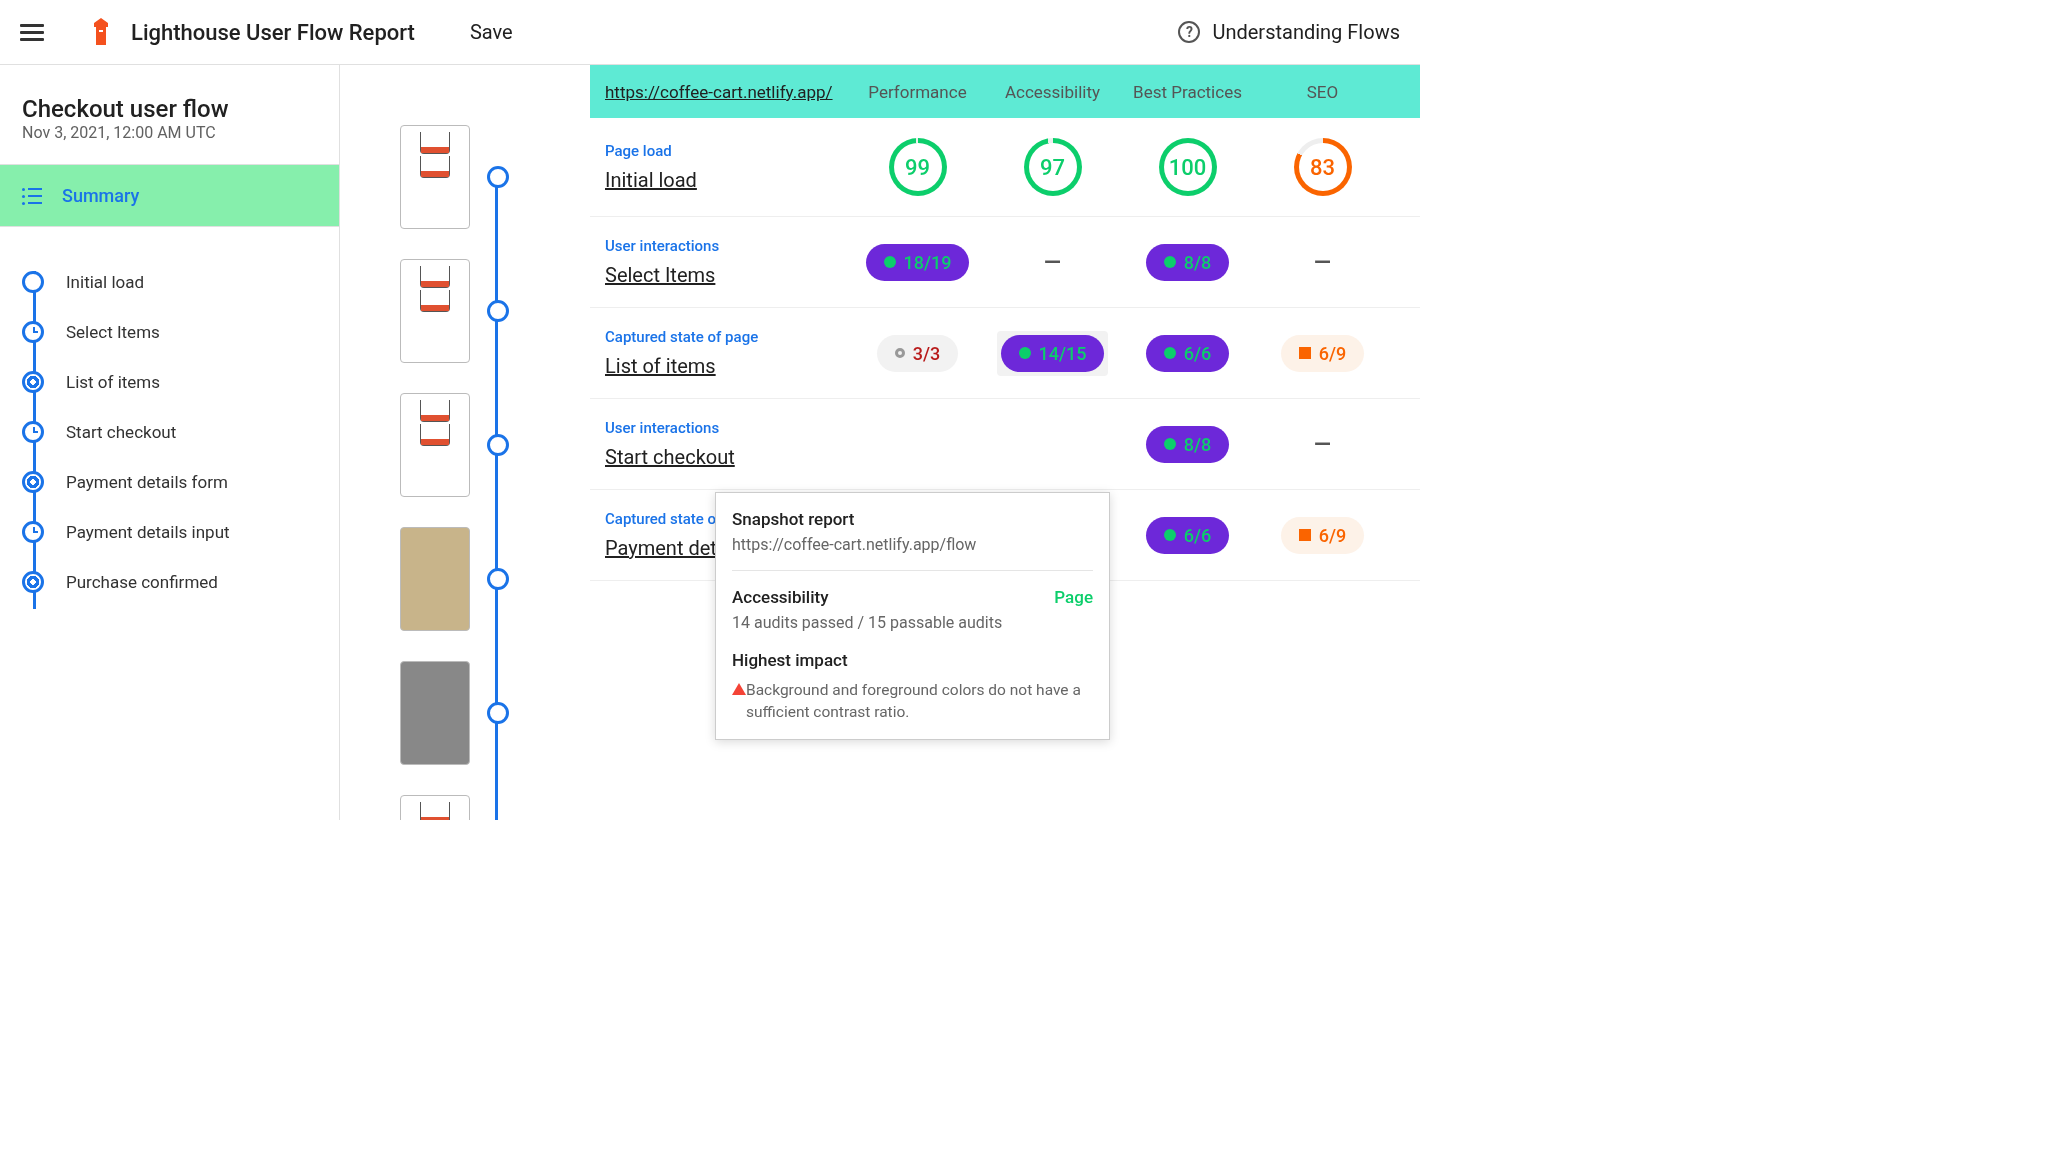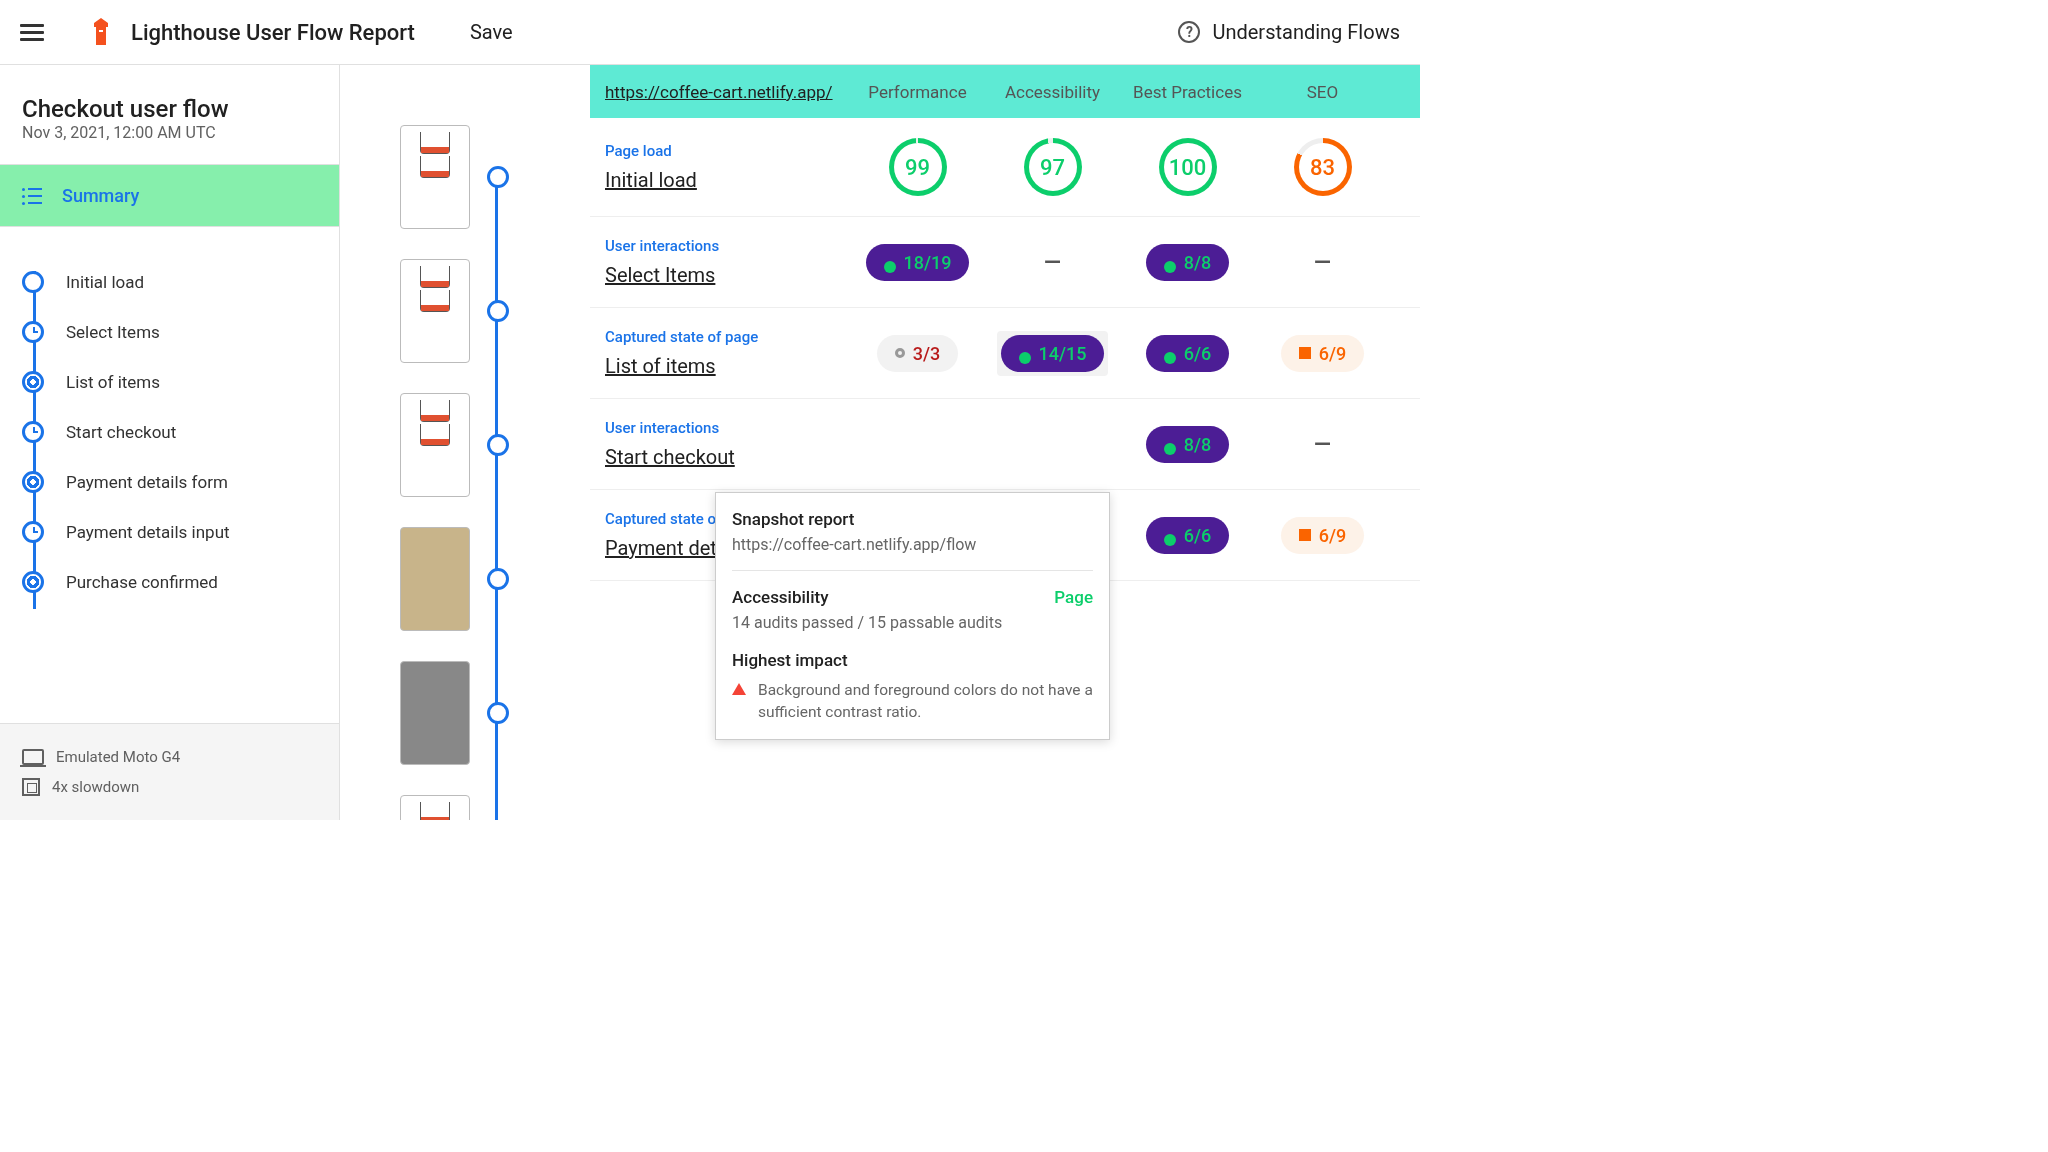--- a/index.html
+++ b/index.html
@@ -64,39 +64,39 @@
   
   .gauge { width: 58px; height: 58px; border-radius: 50%; display: flex; align-items: center; justify-content: center; font-size: 22px; font-weight: 500; position: relative; }
   .gauge-green { color: #0cce6b; background: conic-gradient(#0cce6b 0 99%, #eee 0); }
   .gauge-green2 { color: #0cce6b; background: conic-gradient(#0cce6b 0 97%, #eee 0); }
   .gauge-green3 { color: #0cce6b; background: conic-gradient(#0cce6b 0 100%, #eee 0); }
   .gauge-orange { color: #fa6400; background: conic-gradient(#fa6400 0 83%, #eee 0); }
   .gauge::before { content:""; position:absolute; inset:5px; background:#fff; border-radius:50%; }
   .gauge span { position: relative; }
   
   .pill { padding: 8px 18px; border-radius: 22px; font-size: 18px; font-weight: 500; display: flex; align-items: center; gap: 8px; }
-  .pill.green { background: #4c1d95; color: #0cce6b; align-items: flex-end; }
+  .pill.green { background: #6d28d9; color: #0cce6b; }
   .pill.gray { background: #f2f2f2; color: #b91c1c; }
   .pill.orange { background: #fdf2e8; color: #fa6400; }
   .pdot { width: 12px; height: 12px; border-radius: 50%; display: inline-block; }
   .pdot.g { background: #0cce6b; }
   .pdot.gr { border: 3px solid #999; background:transparent; width:10px; height:10px; }
   .psq { width: 12px; height: 12px; background: #fa6400; display: inline-block; }
   .dash { color: #555; font-size: 22px; font-weight: bold; }
   
   .highlight-cell { background: #f2f2f2; border-radius: 4px; padding: 4px; }
   
   .tooltip { position: absolute; top: 427px; left: 125px; width: 395px; background: #fff; border: 1px solid #ccc; box-shadow: 0 2px 10px rgba(0,0,0,.15); padding: 16px; z-index: 10; }
   .tt-title { font-size: 17px; font-weight: 500; }
   .tt-url { font-size: 16px; color: #666; margin-top: 6px; padding-bottom: 16px; border-bottom: 1px solid #e5e5e5; }
   .tt-row { display: flex; justify-content: space-between; margin-top: 16px; font-size: 17px; }
   .tt-good { color: #0cce6b; font-weight: 500; }
   .tt-detail { color: #666; font-size: 16px; margin-top: 6px; }
   .tt-impact { font-weight: 500; margin-top: 18px; font-size: 17px; }
-  .tt-issue { display: flex; gap: 12px; margin-top: 10px; font-size: 15.5px; color: #666; line-height: 1.4; }
+  .tt-issue { display: flex; margin-top: 10px; font-size: 15.5px; color: #666; line-height: 1.4; }
   .triangle { width: 0; height: 0; border-left: 7px solid transparent; border-right: 7px solid transparent; border-bottom: 12px solid #f44336; flex-shrink: 0; margin-top: 3px; }
   
   .cup { width:30px; height:22px; border:1.5px solid #555; border-top:none; border-radius: 0 0 4px 4px; margin:2px auto; position:relative; }
   .cup::after { content:""; position:absolute; bottom:0; left:0; right:0; height:6px; background:#e05030; }
 </style>
 </head>
 <body>
 
 <div class="header">
   <div class="hamburger">
@@ -151,30 +151,20 @@
             <span class="step-label">Payment details form</span>
           </div>
           <div class="sb-step">
             <div class="step-dot timer"></div>
             <span class="step-label">Payment details input</span>
           </div>
           <div class="sb-step">
             <div class="step-dot aperture"></div>
             <span class="step-label">Purchase confirmed</span>
           </div>
-        </div>
-    </div>
-    <div class="sb-foot">
-      <div>
-          <span class="device-icon"></span>
-          <span>Emulated Moto G4</span>
-        </div>
-      <div>
-          <span class="cpu-icon"></span>
-          <span>4x slowdown</span>
         </div>
     </div>
   </div>
 
   <div class="timeline">
     <div class="tl-line"></div>
     <div id="tl-container">
         <div class="tl-item">
           <div class="thumb ">
             <div class="cup"></div>

